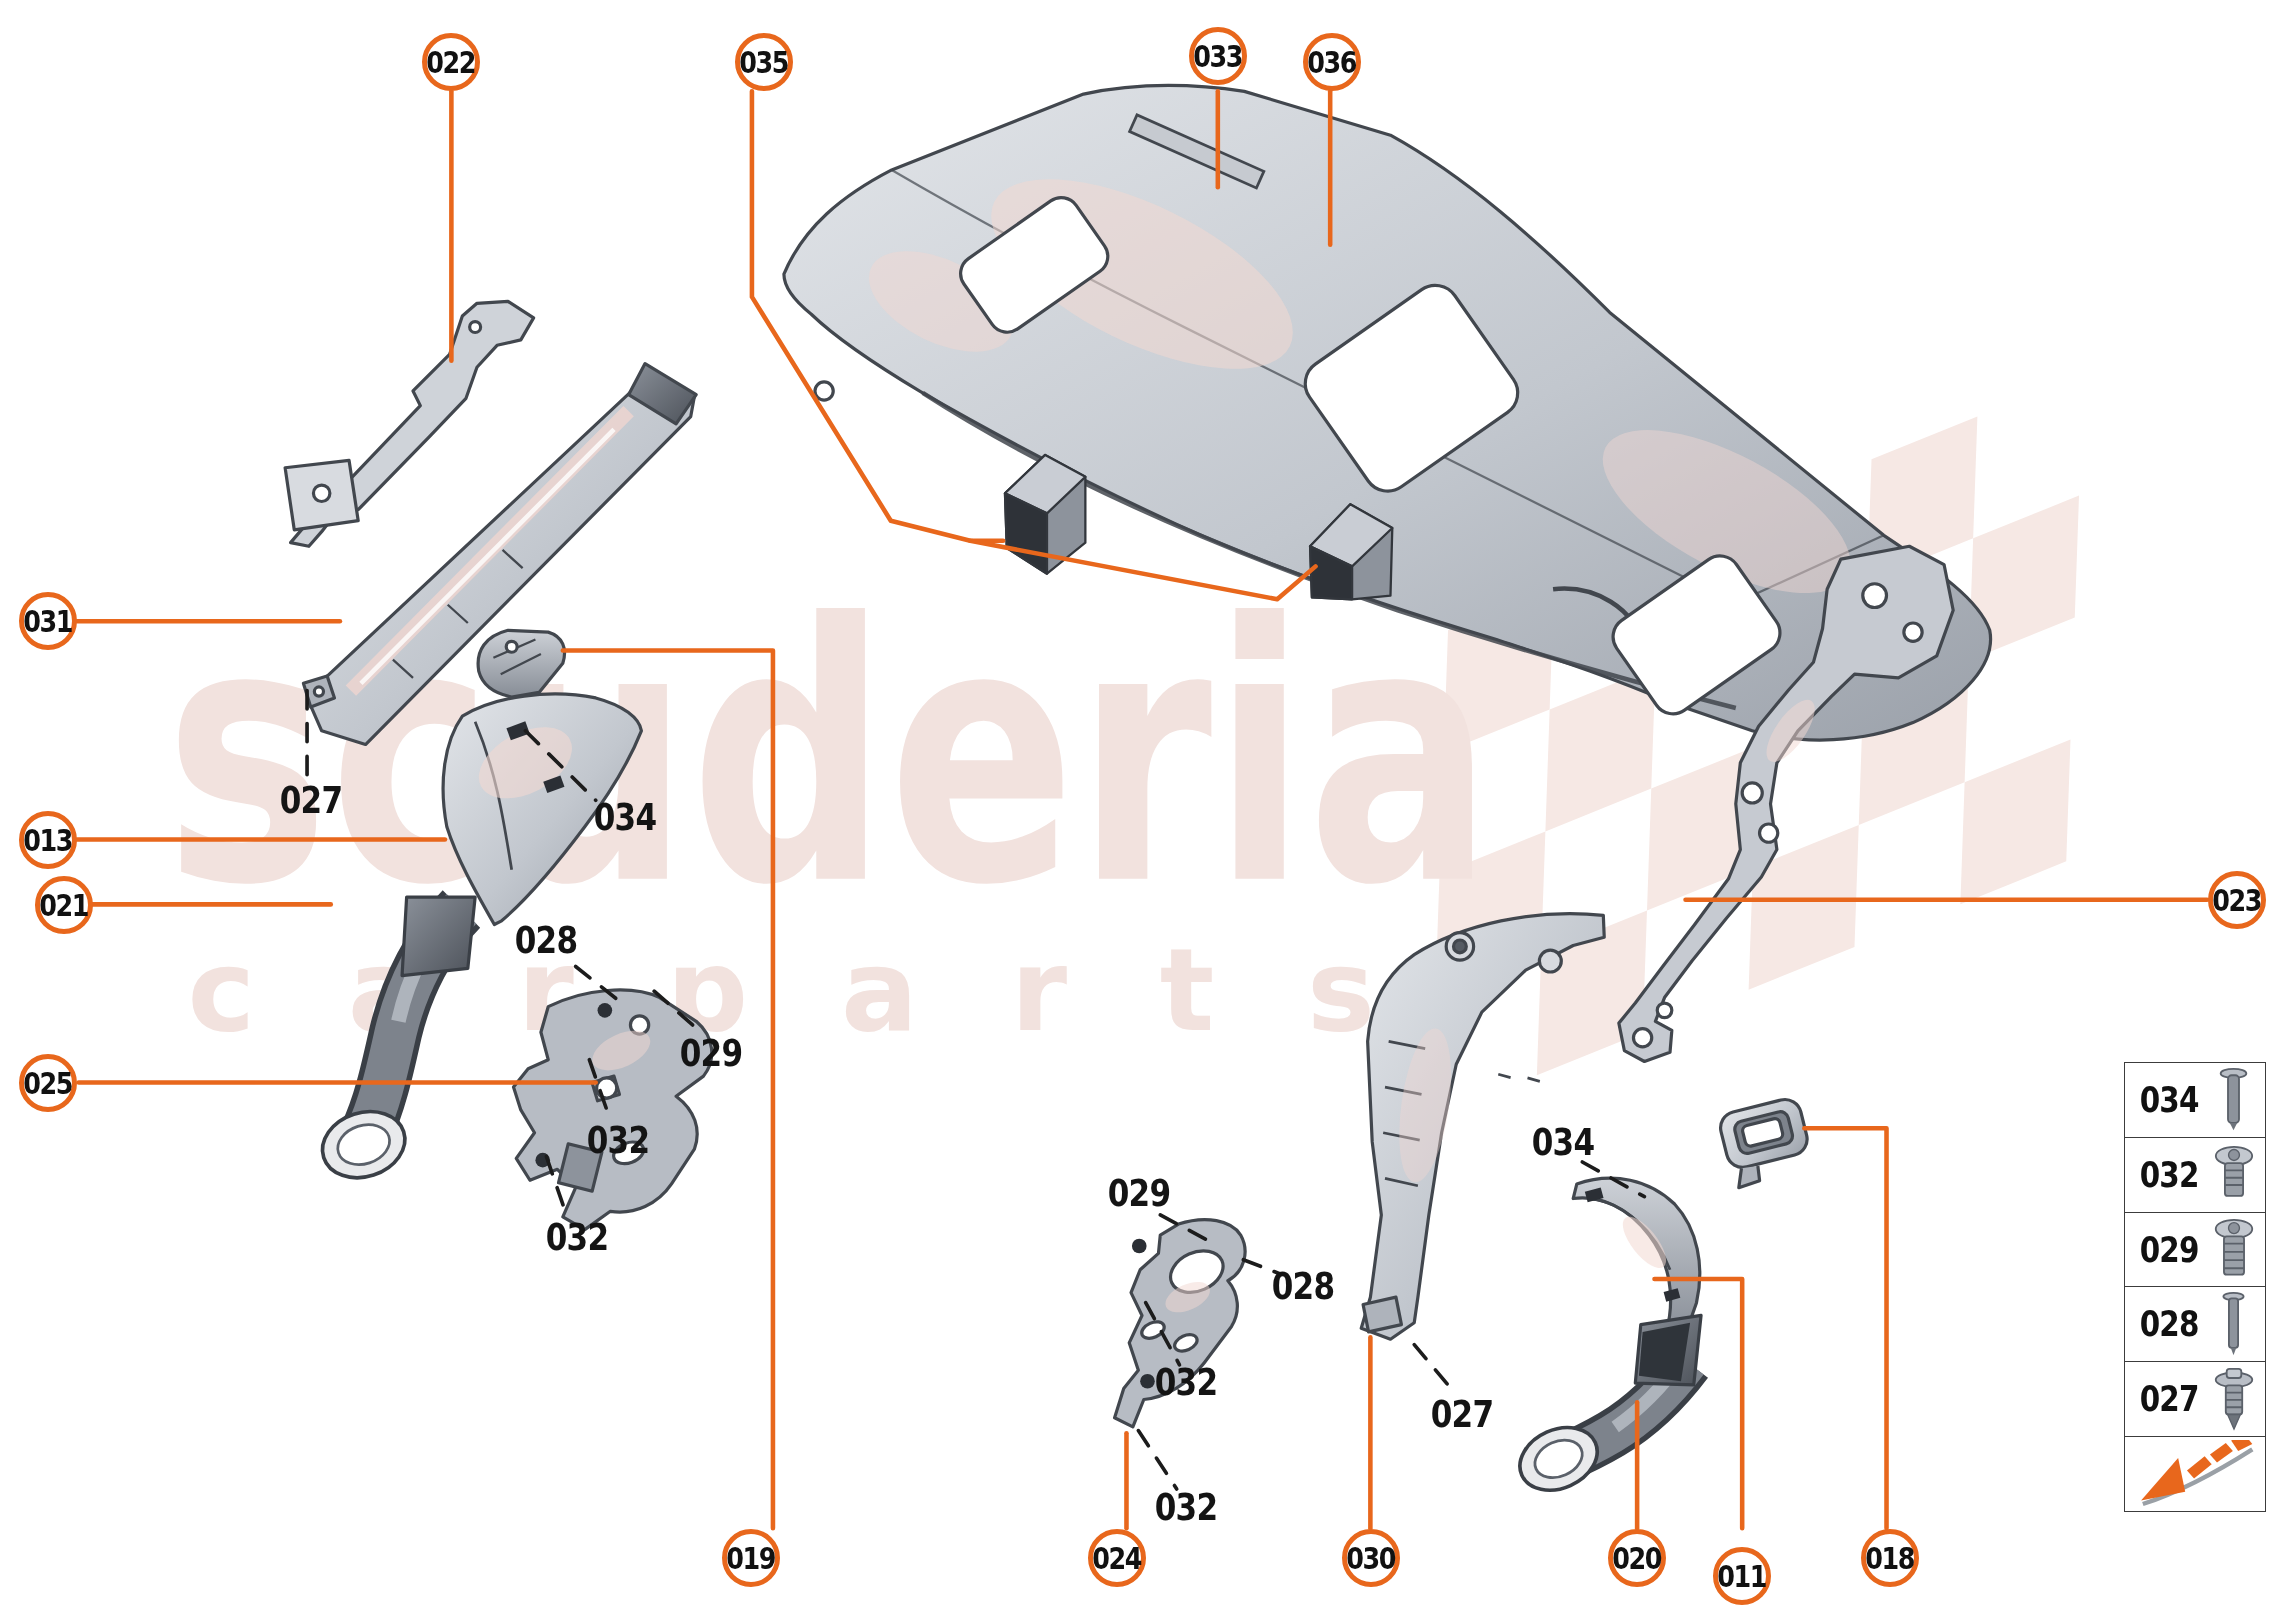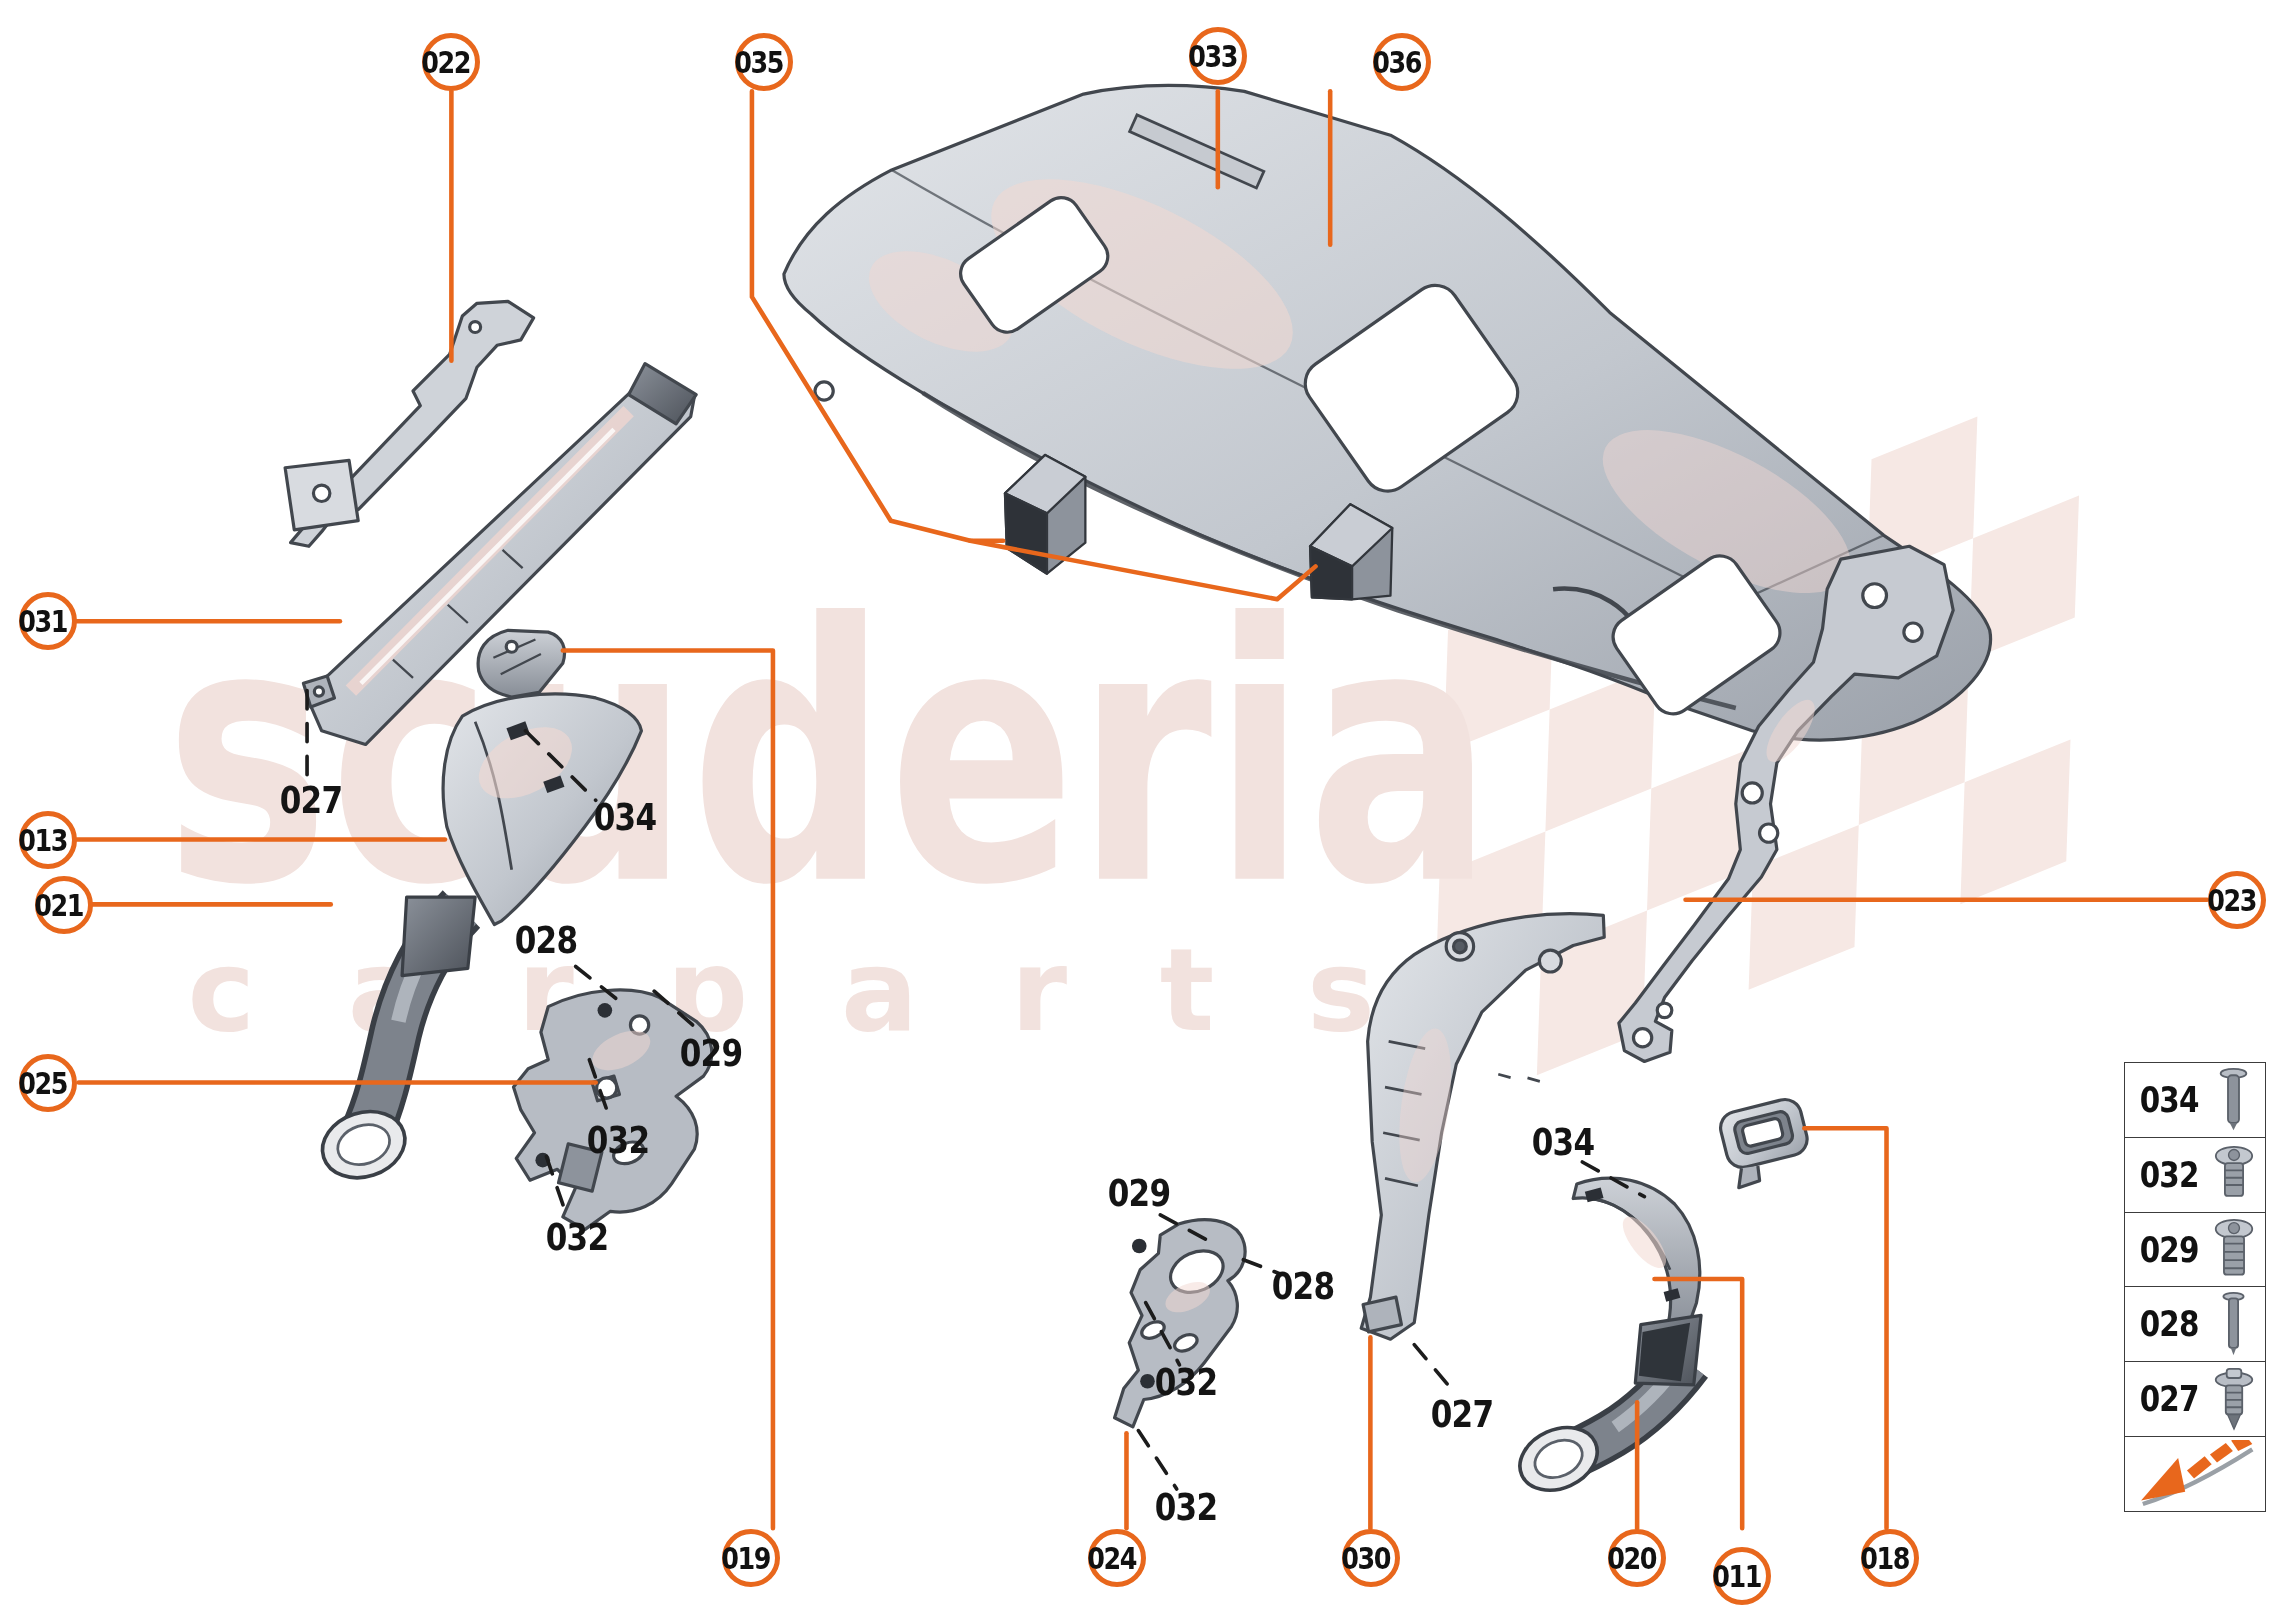--- a/index.html
+++ b/index.html
@@ -3,21 +3,21 @@
 <meta charset="utf-8">
 <style>
   html,body{margin:0;padding:0;background:#fff;}
   #canvas{position:relative;width:2284px;height:1616px;background:#ffffff;overflow:hidden;
           font-family:"DejaVu Sans","Liberation Sans",sans-serif;}
   svg{display:block;}
   .abs{position:absolute;}
   
   .callout{position:absolute;width:58px;height:58px;margin-left:-29px;margin-top:-29px;
            border:5.5px solid #E8671C;border-radius:50%;background:#fff;display:flex;
-           align-items:center;justify-content:flex-end;box-sizing:border-box;z-index:40;}
+           align-items:center;justify-content:center;box-sizing:border-box;z-index:40;}
   .callout span{font-size:31px;font-weight:bold;color:#111;letter-spacing:-1.8px;
                 transform:scaleX(.82);white-space:nowrap;}
   
   .flabel{position:absolute;transform:translate(-50%,-50%) ;z-index:35;}
   .flabel span{display:inline-block;font-size:37px;font-weight:bold;color:#141414;
                letter-spacing:-0.9px;transform:scaleX(.84);white-space:nowrap;}
   
   #legend{position:absolute;left:2124px;top:1062px;width:142px;height:450px;
           background:#fff;border:1.8px solid #3c3c3c;box-sizing:border-box;z-index:50;
           display:flex;flex-direction:column;}
@@ -278,21 +278,21 @@
 
   <div class="callout" style="left:451px;top:62px">
       <span>022</span>
     </div>
   <div class="callout" style="left:764px;top:62px">
       <span>035</span>
     </div>
   <div class="callout" style="left:1218px;top:56px">
       <span>033</span>
     </div>
-  <div class="callout" style="left:1402px;top:62px">
+  <div class="callout" style="left:1332px;top:62px">
       <span>036</span>
     </div>
   <div class="callout" style="left:48px;top:621px">
       <span>031</span>
     </div>
   <div class="callout" style="left:48px;top:840px">
       <span>013</span>
     </div>
   <div class="callout" style="left:64px;top:905px">
       <span>021</span>

